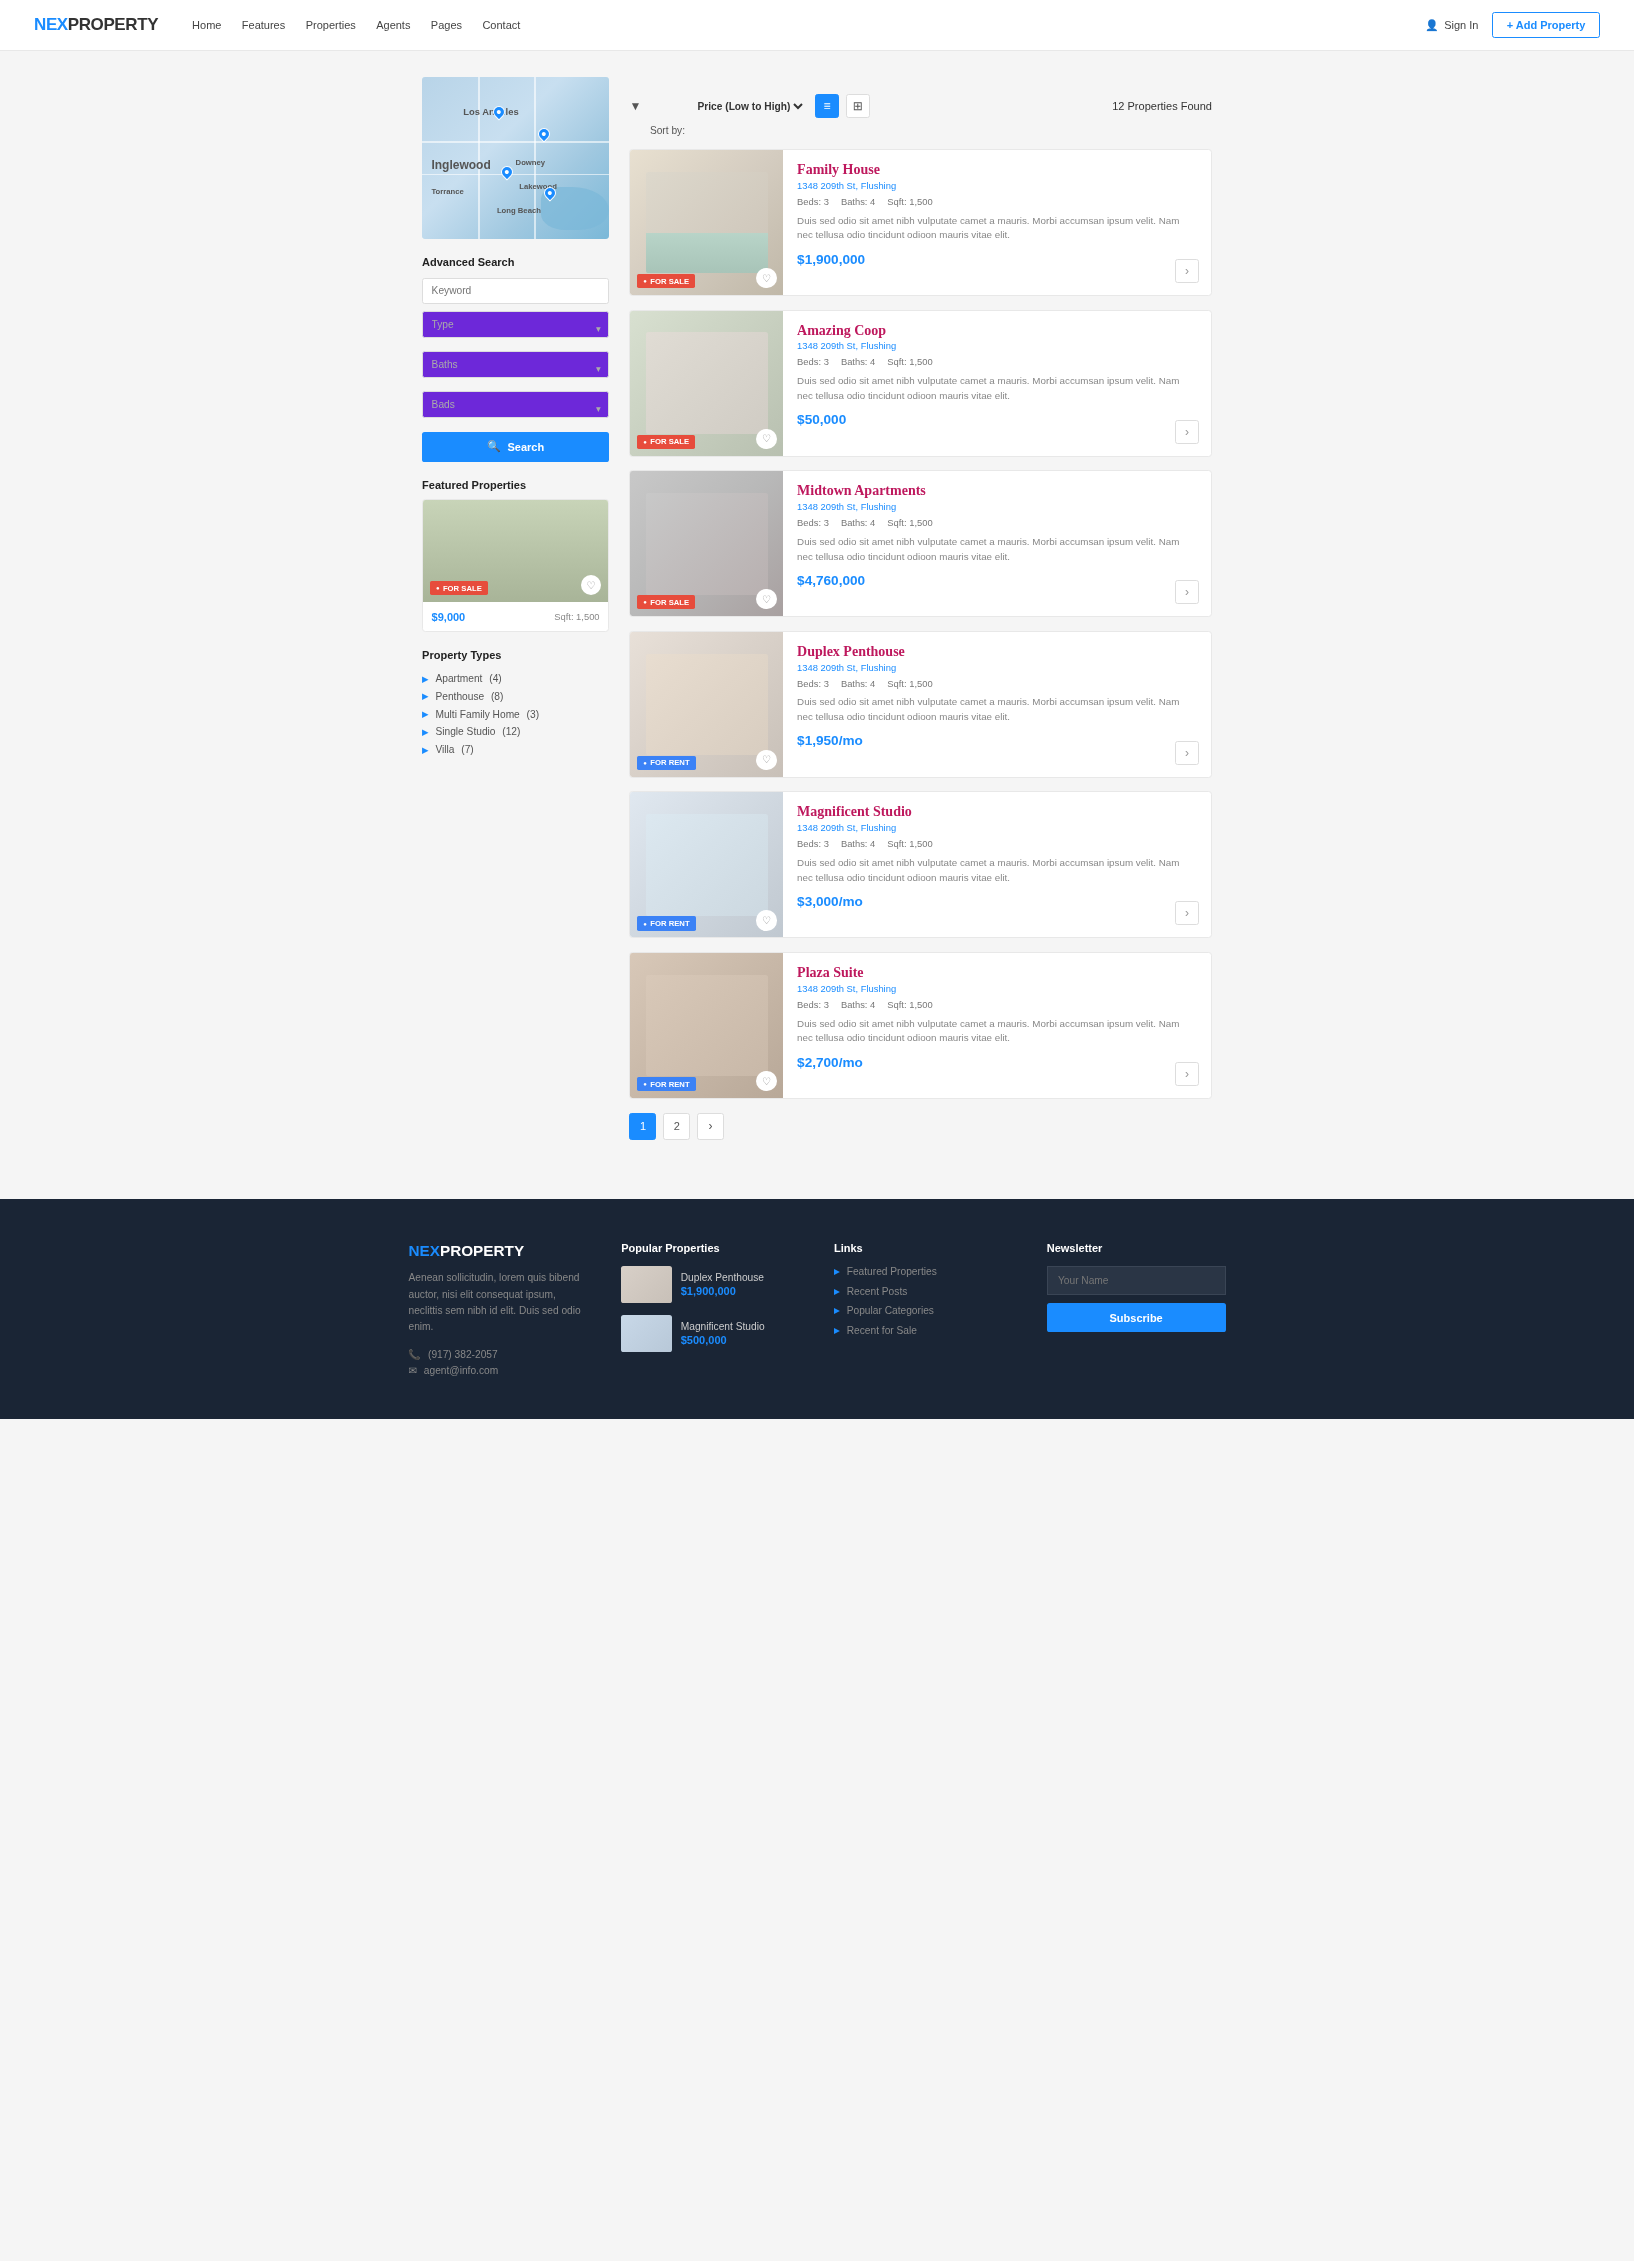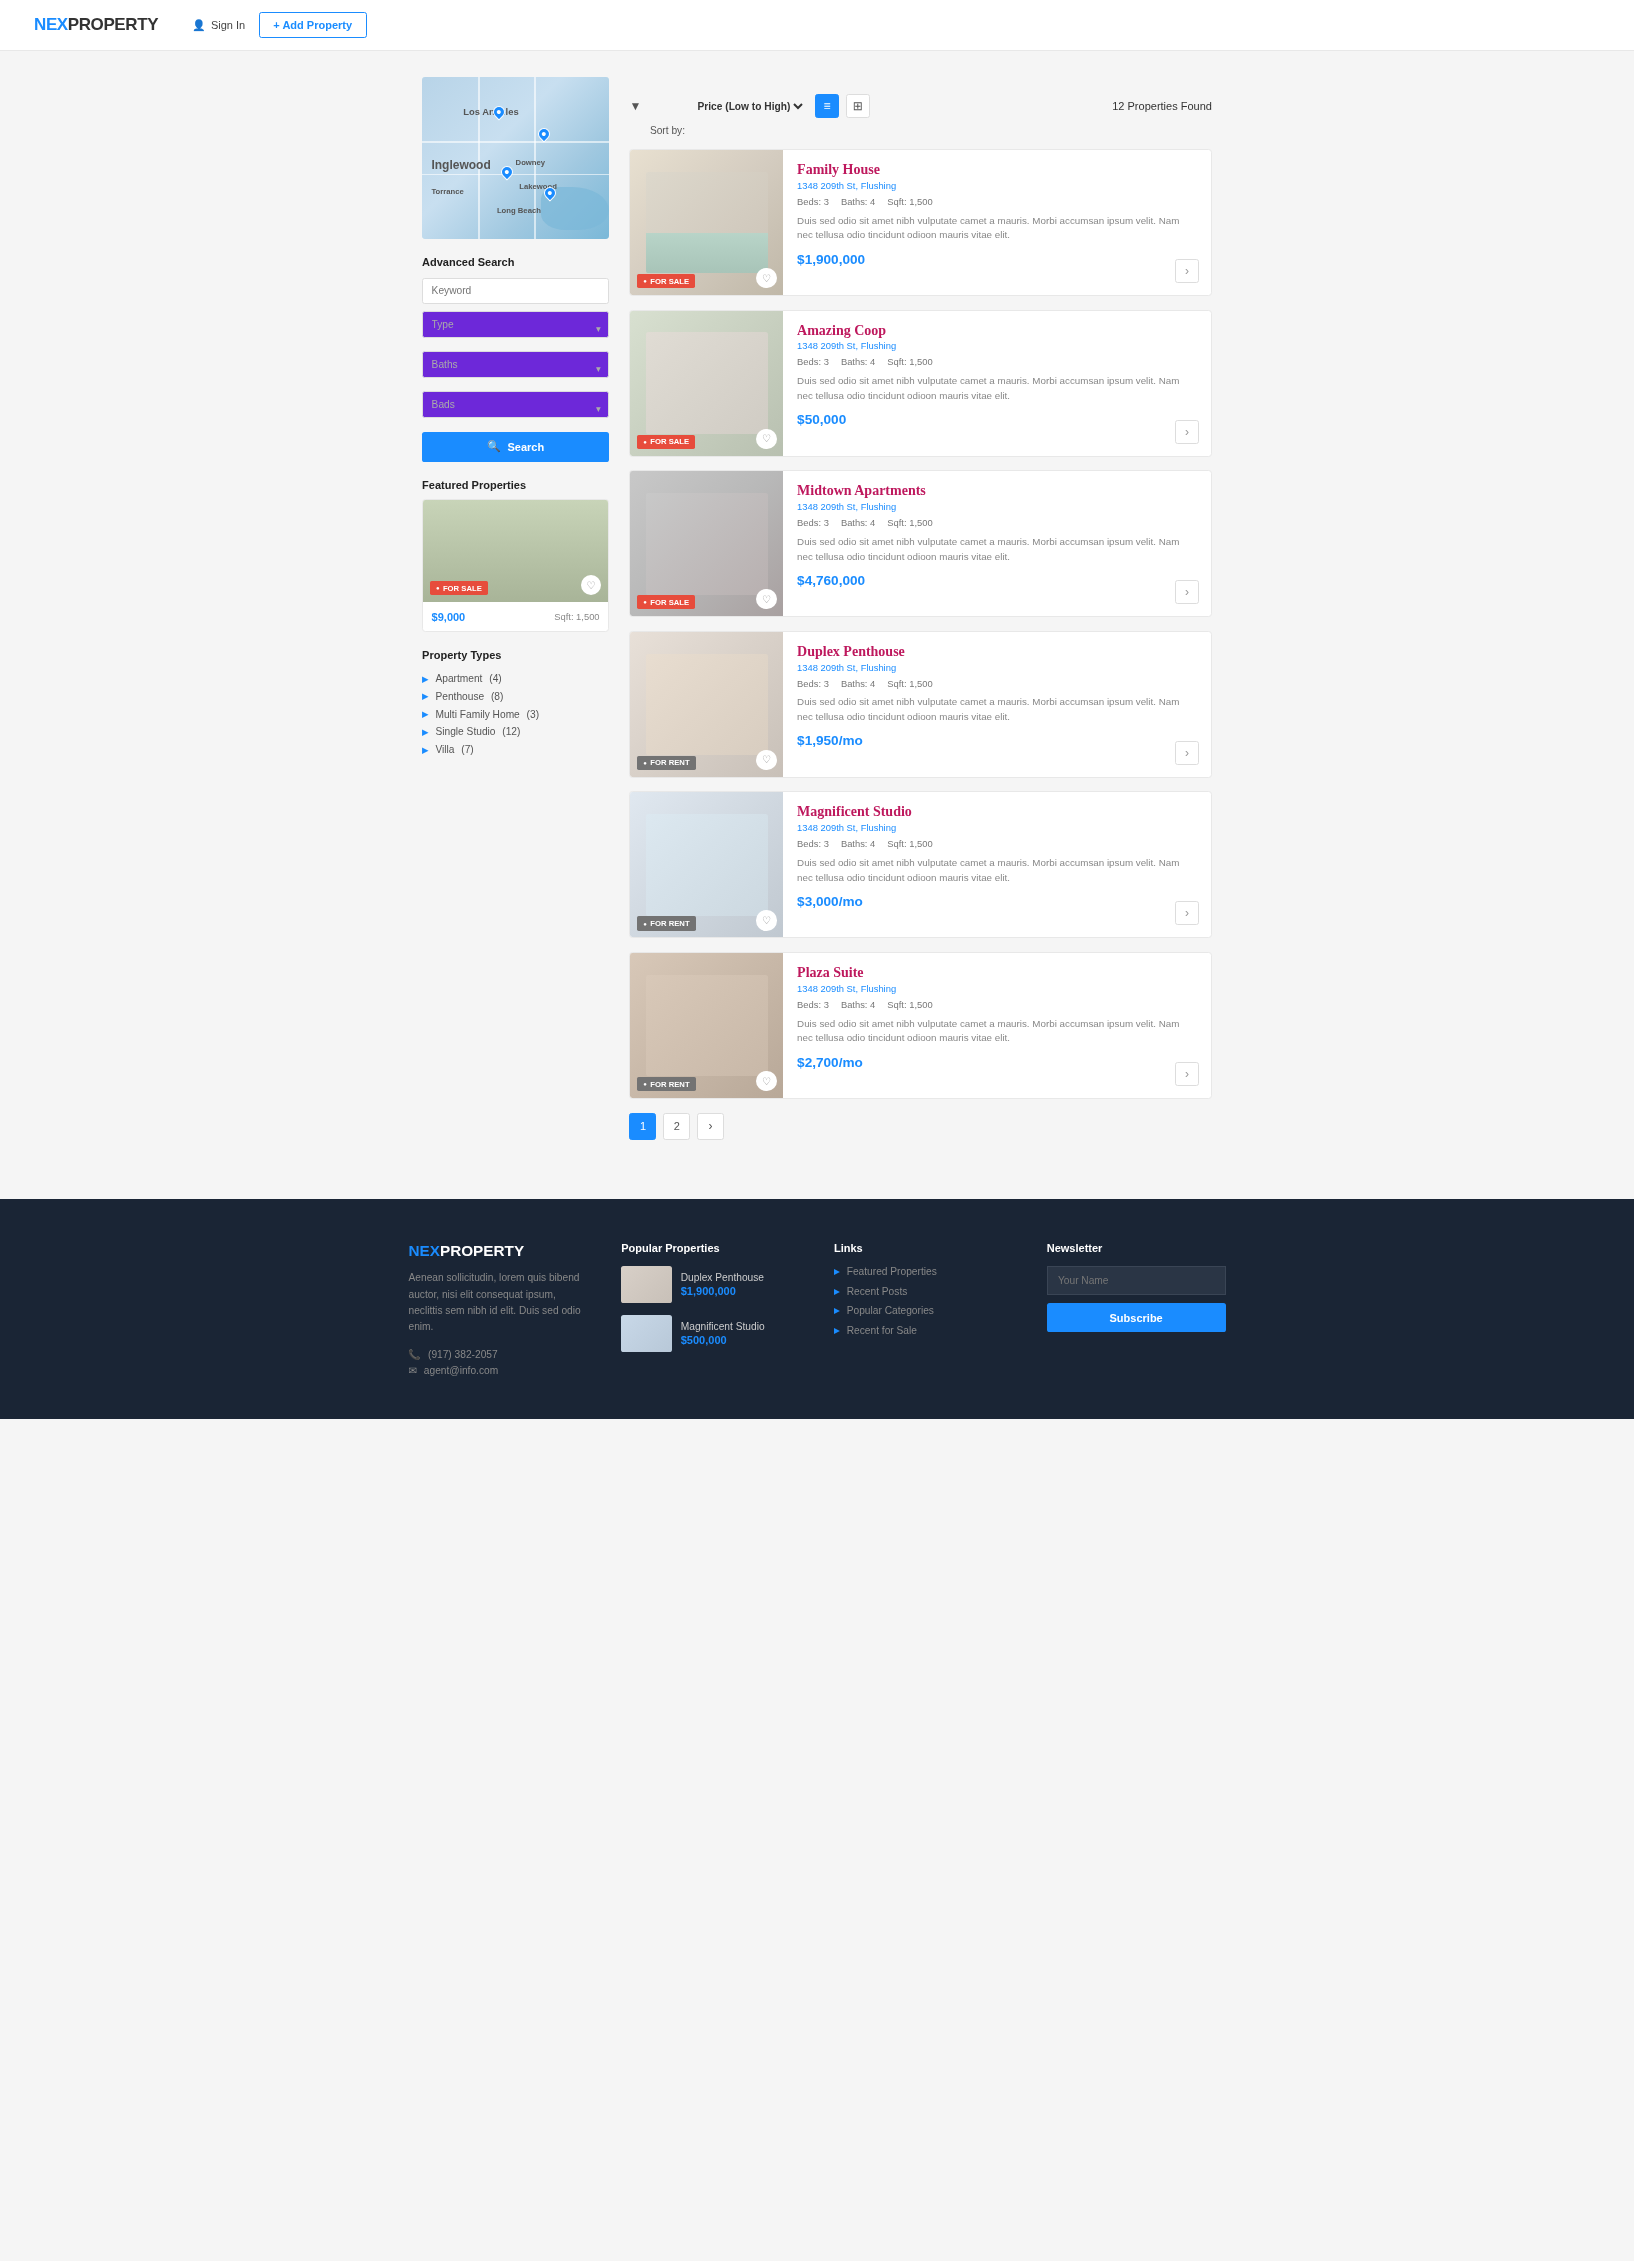--- a/index.html
+++ b/index.html
@@ -34,21 +34,21 @@
     .select-wrapper::after { content: '▾'; position: absolute; right: 8.5px; top: 50%; transform: translateY(-50%); color: #aaa; font-size: 9.4px; pointer-events: none; }
     .search-btn { width: 100%; background: #1a8cff; color: #fff; border: none; border-radius: 2.6px; padding: 8.5px; font-size: 11px; font-weight: 600; cursor: pointer; display: flex; align-items: center; justify-content: center; gap: 6.8px; margin-top: 3.4px; }
 
     .featured-section { margin-top: 17px; }
     .featured-section h3 { font-size: 11px; font-weight: 700; color: #222; margin-bottom: 8.5px; }
     .featured-card { border: 0.9px solid #e8e8e8; border-radius: 3.4px; overflow: hidden; background: #fff; }
     .featured-img { width: 100%; height: 102px; background: linear-gradient(135deg, #e8d8c8, #d4c4b0); position: relative; overflow: hidden; }
     .featured-img-interior { width: 100%; height: 100%; background: linear-gradient(to bottom, #c8d4b8 0%, #b8c4a8 50%, #a8b498 100%); }
     .for-sale-badge { position: absolute; bottom: 6.8px; left: 6.8px; background: #e74c3c; color: #fff; font-size: 7.7px; font-weight: 700; padding: 2.6px 6px; border-radius: 1.7px; display: flex; align-items: center; gap: 3.4px; }
     .for-sale-badge::before { content: '●'; font-size: 6px; }
-    .for-rent-badge { position: absolute; bottom: 6.8px; left: 6.8px; background: #737373; color: #fff; font-size: 7.7px; font-weight: 700; padding: 2.6px 6px; border-radius: 1.7px; display: flex; align-items: center; gap: 3.4px; }
+    .for-rent-badge { position: absolute; bottom: 6.8px; left: 6.8px; background: #3b82f6; color: #fff; font-size: 7.7px; font-weight: 700; padding: 2.6px 6px; border-radius: 1.7px; display: flex; align-items: center; gap: 3.4px; }
     .for-rent-badge::before { content: '●'; font-size: 6px; }
     .heart-icon { position: absolute; bottom: 6.8px; right: 6.8px; width: 20.4px; height: 20.4px; background: #fff; border-radius: 50%; display: flex; align-items: center; justify-content: center; font-size: 10.2px; color: #999; cursor: pointer; }
     .featured-info { padding: 8.5px; display: flex; justify-content: space-between; align-items: center; }
     .featured-price { color: #1a8cff; font-size: 11px; font-weight: 700; }
     .featured-sqft { color: #888; font-size: 9.4px; }
 
     .property-types { margin-top: 17px; }
     .property-types h3 { font-size: 11px; font-weight: 700; color: #222; margin-bottom: 8.5px; }
     .type-item { display: flex; align-items: center; gap: 6.8px; padding: 3.4px 0; font-size: 10.2px; color: #555; cursor: pointer; }
     .type-arrow { color: #1a8cff; font-size: 8.5px; }
@@ -116,20 +116,28 @@
     .map-road { position: absolute; background: #fff; opacity: 0.6; }
     .map-water { position: absolute; background: #7ab8d8; opacity: 0.7; border-radius: 30% 60% 50% 40%; }
   </style>
 </head>
 <body>
 
 <header class="header">
   <div class="logo">
     <span>NEX</span><span style="color:#333;">PROPERTY</span>
   </div>
+  <nav class="nav">
+    <a>Home</a>
+    <a>Features</a>
+    <a>Properties</a>
+    <a>Agents</a>
+    <a>Pages</a>
+    <a>Contact</a>
+  </nav>
   <div class="header-actions">
     <a class="sign-in-btn">
       <span>👤</span>
       <span>Sign In</span>
     </a>
     <button class="add-property-btn">+ Add Property</button>
   </div>
 </header>
 
 <div class="main-container">

